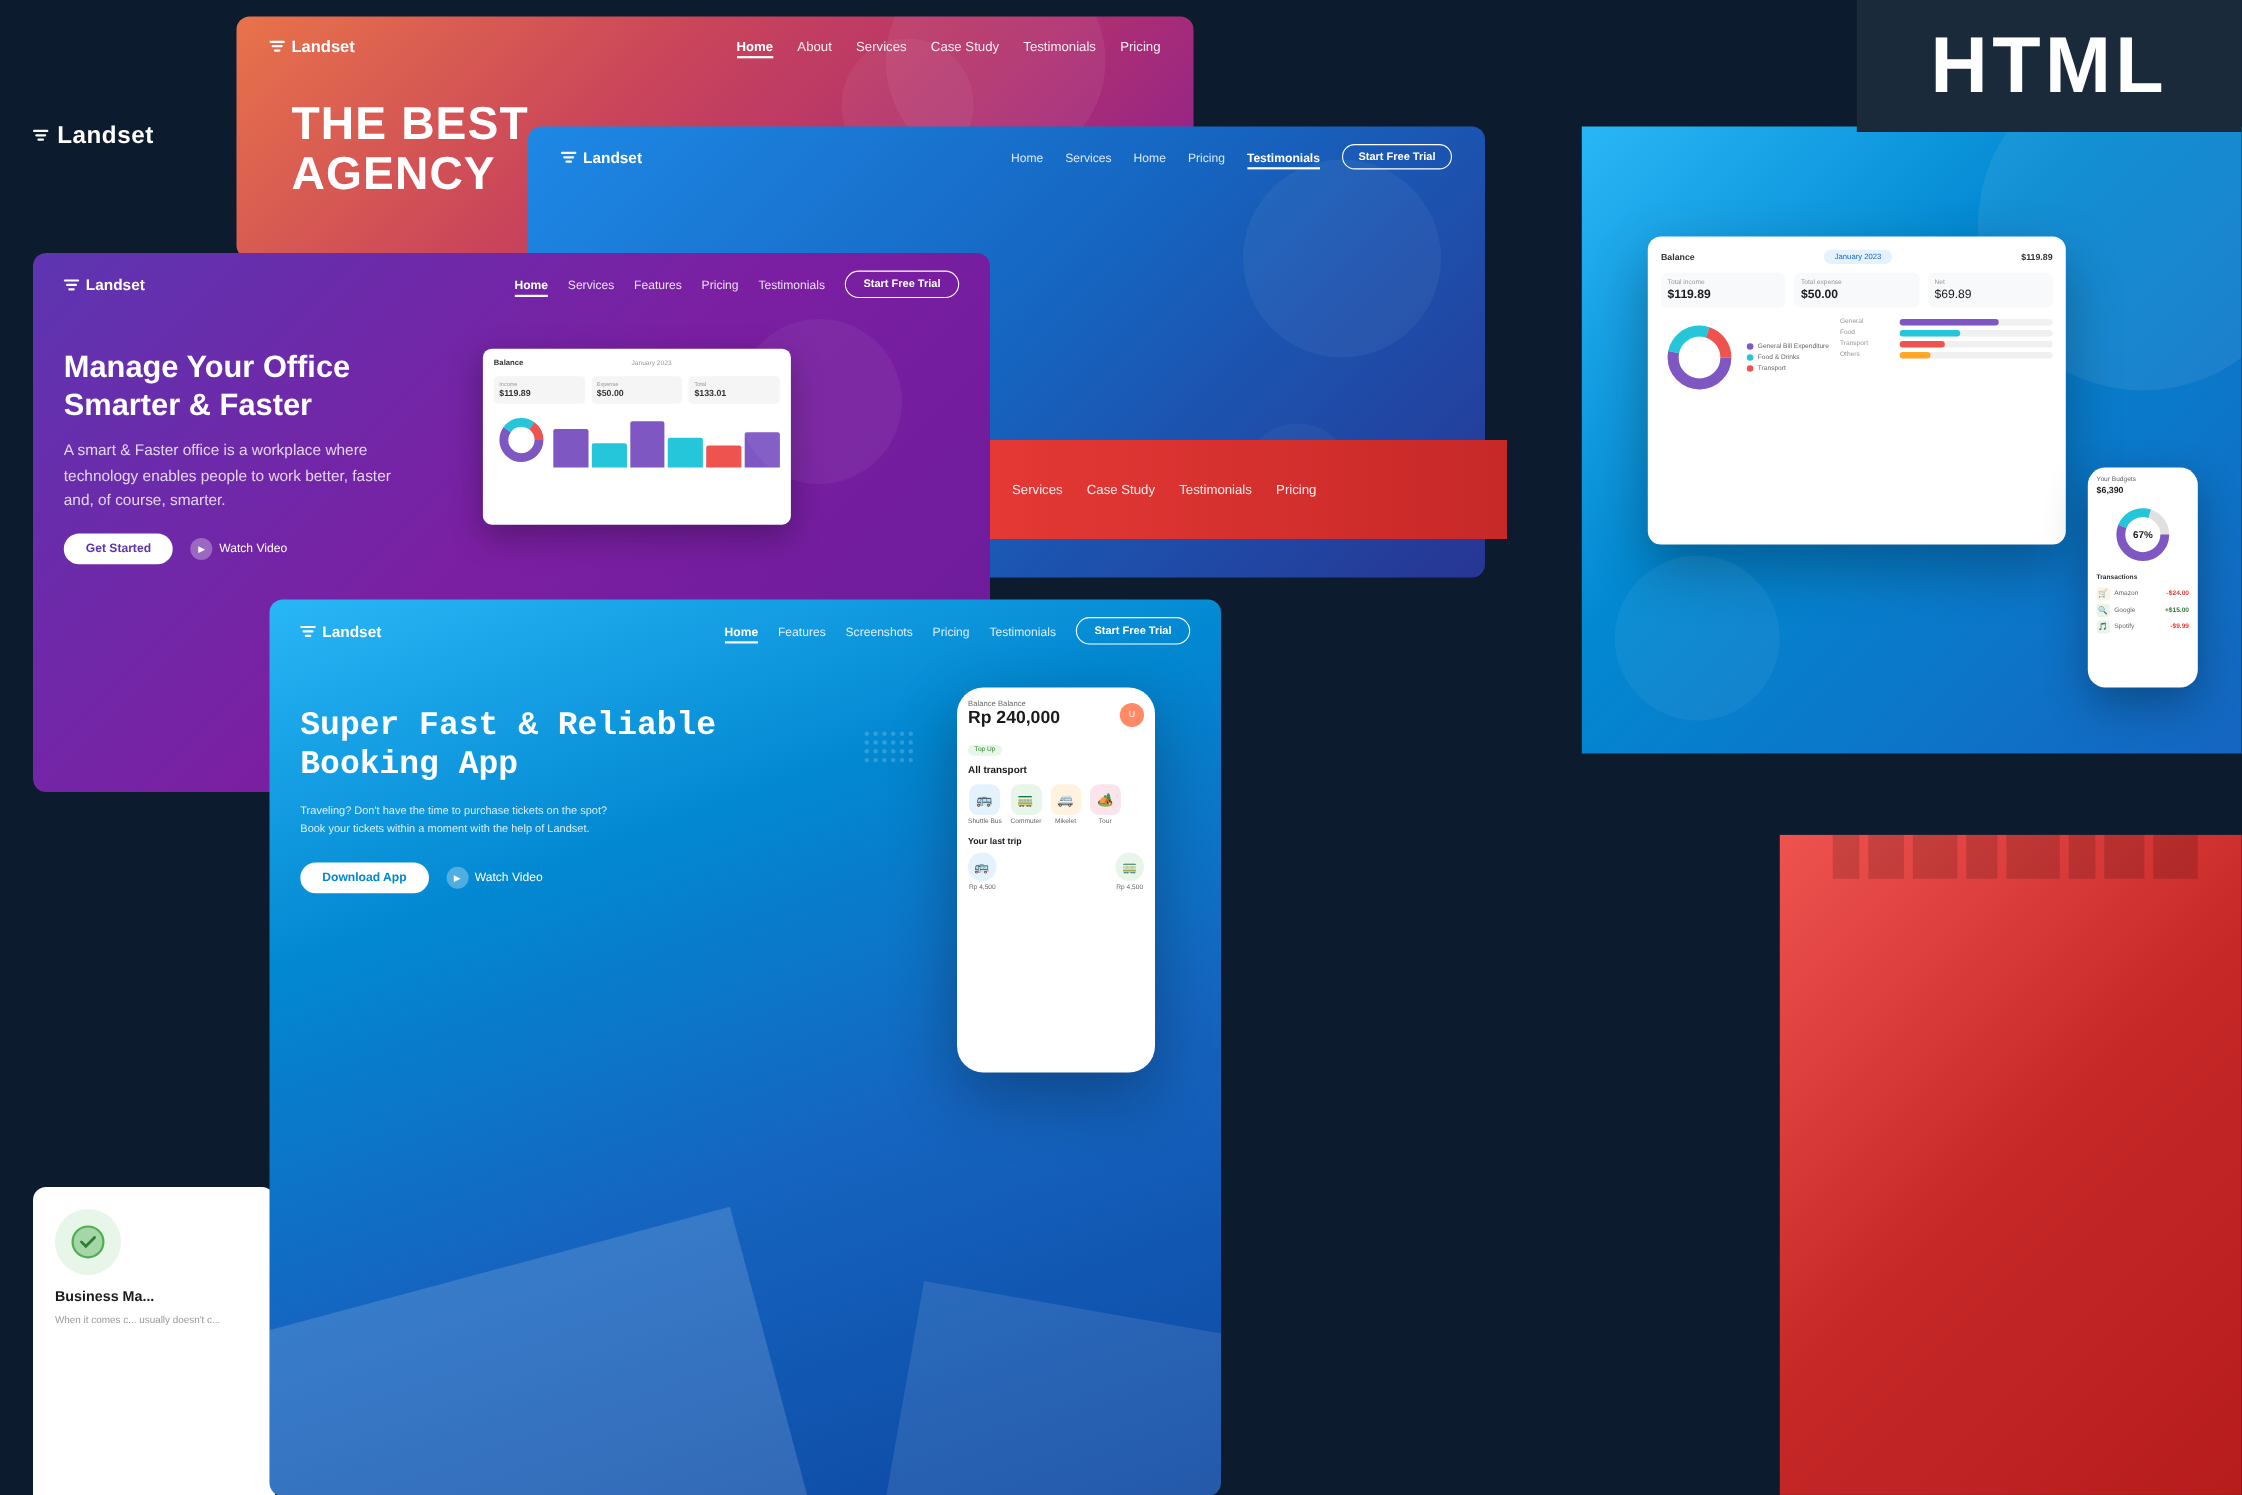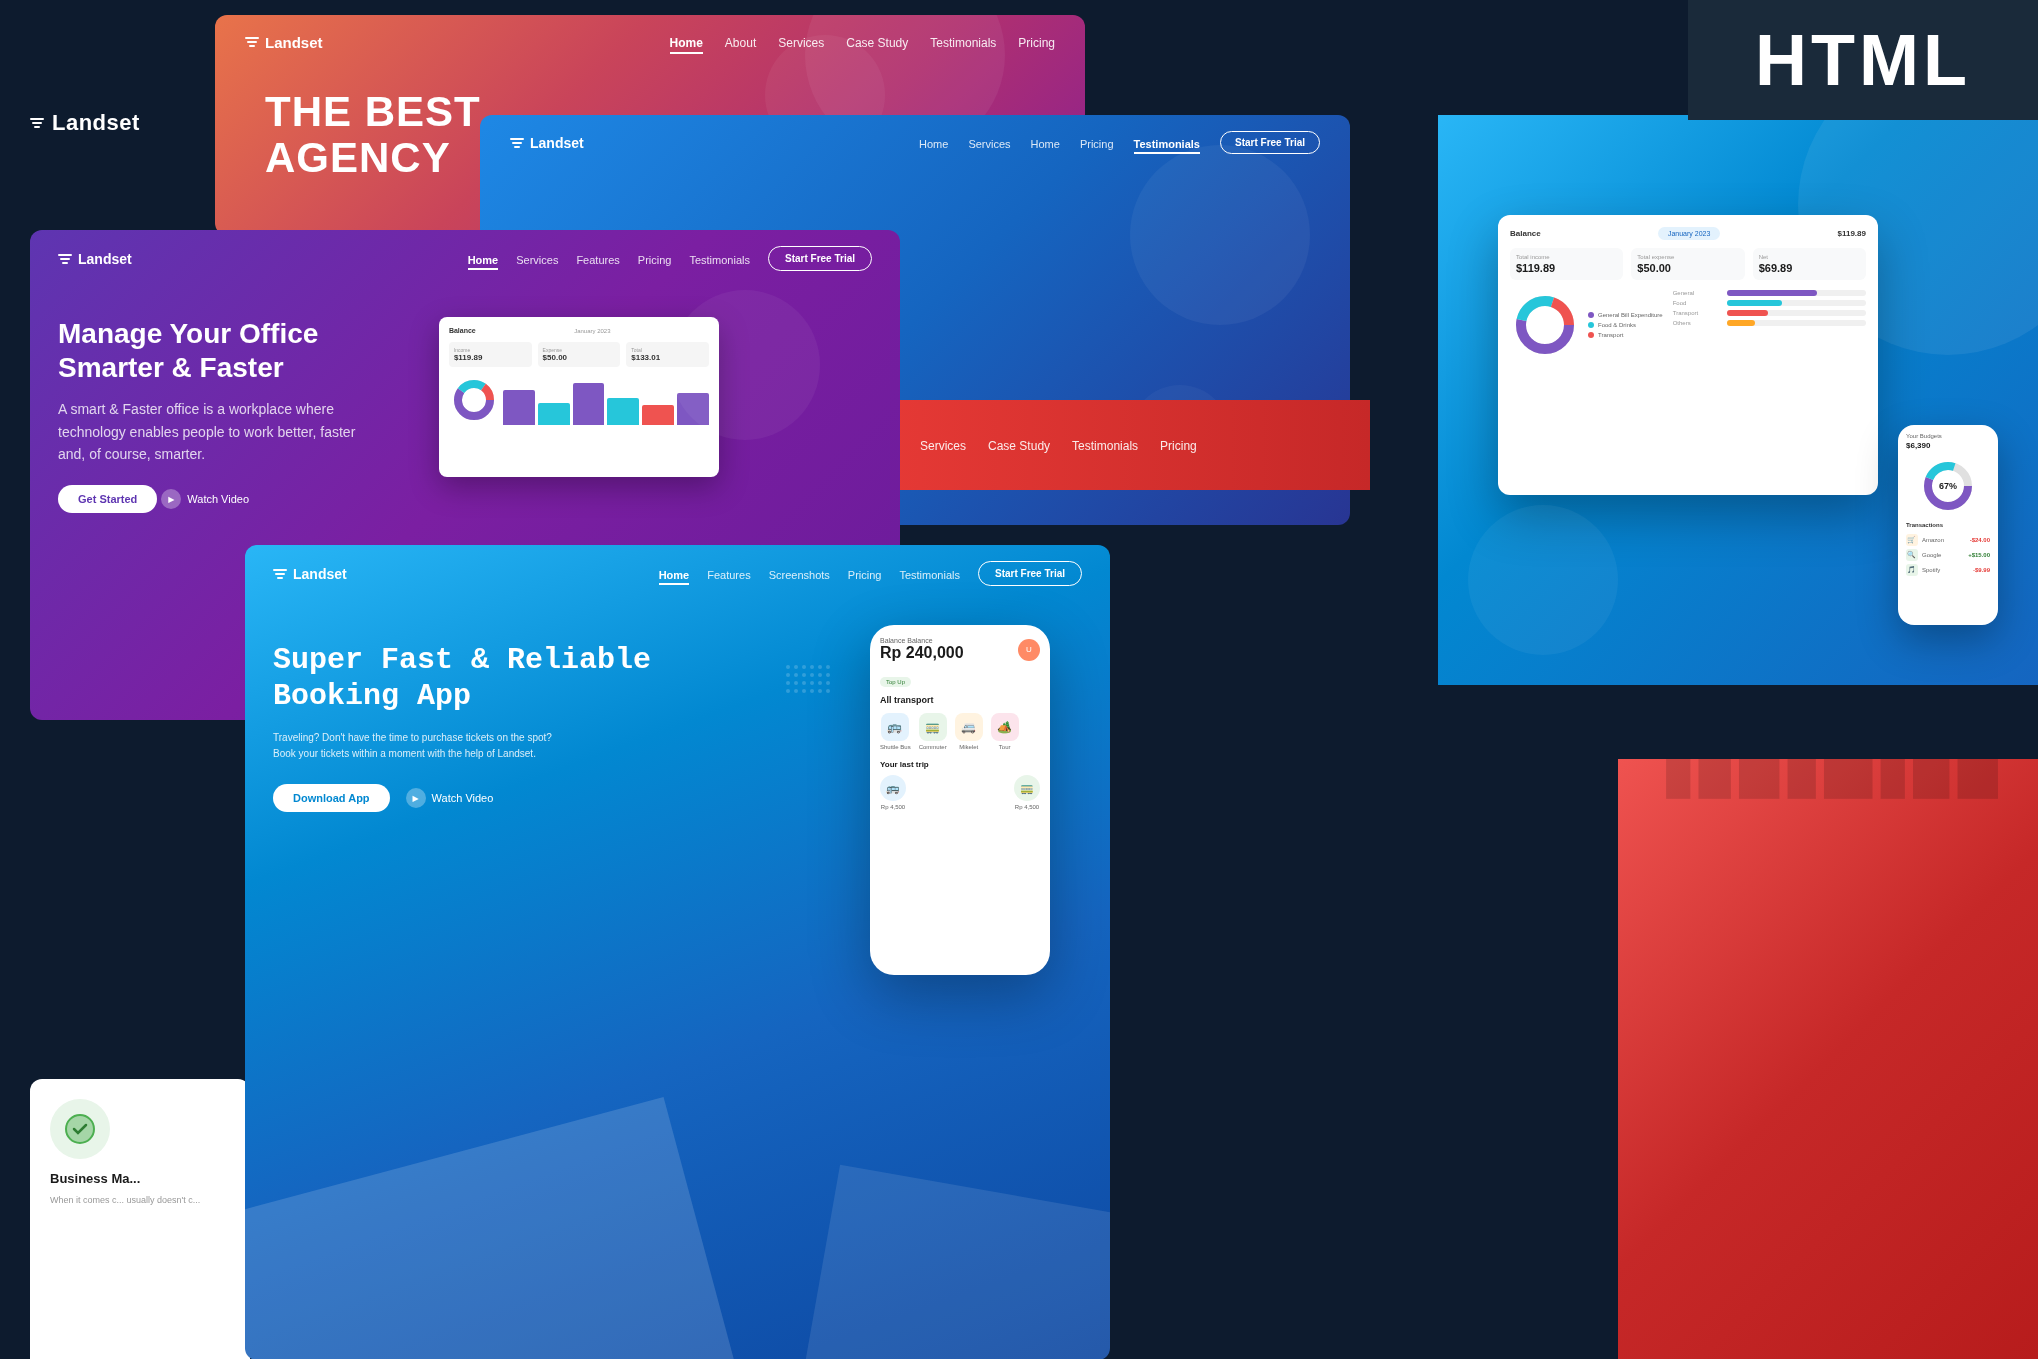--- a/index.html
+++ b/index.html
@@ -297,21 +297,21 @@
     }
     .card-purple-desc {
       color: rgba(255,255,255,0.8);
       font-size: 14px;
       line-height: 1.6;
       max-width: 300px;
       margin-bottom: 20px;
     }
     .card-purple-actions {
       display: flex;
-      gap: 4px;
+      gap: 16px;
       align-items: center;
     }
     .btn-get-started {
       background: white;
       color: #5e35b1;
       border: none;
       padding: 8px 20px;
       border-radius: 20px;
       font-size: 11px;
       font-weight: 700;
@@ -1111,21 +1111,21 @@
       <div class="tablet-stat-card">
         <div class="tablet-stat-label">Total income</div>
         <div class="tablet-stat-value">$119.89</div>
       </div>
       <div class="tablet-stat-card">
         <div class="tablet-stat-label">Total expense</div>
         <div class="tablet-stat-value">$50.00</div>
       </div>
       <div class="tablet-stat-card">
         <div class="tablet-stat-label" style="font-size:6px;color:#999;">Net</div>
-        <div class="tablet-stat-value" style="font-size:11px;font-weight:700;color:#1a1a1a;">$69.89</div>
+        <div class="tablet-stat-value" style="font-size:11px;font-weight:400;color:#1a1a1a;">$69.89</div>
       </div>
     </div>
     <div class="tablet-chart-section">
       <div class="tablet-donut-area">
         <svg width="70" height="70" viewBox="0 0 70 70">
           <circle cx="35" cy="35" r="24" fill="none" stroke="#e0e0e0" stroke-width="10"></circle>
           <circle cx="35" cy="35" r="24" fill="none" stroke="#7e57c2" stroke-width="10" stroke-dasharray="80 71" stroke-dashoffset="0"></circle>
           <circle cx="35" cy="35" r="24" fill="none" stroke="#26c6da" stroke-width="10" stroke-dasharray="40 111" stroke-dashoffset="-80"></circle>
           <circle cx="35" cy="35" r="24" fill="none" stroke="#ef5350" stroke-width="10" stroke-dasharray="31 120" stroke-dashoffset="-120"></circle>
         </svg>

